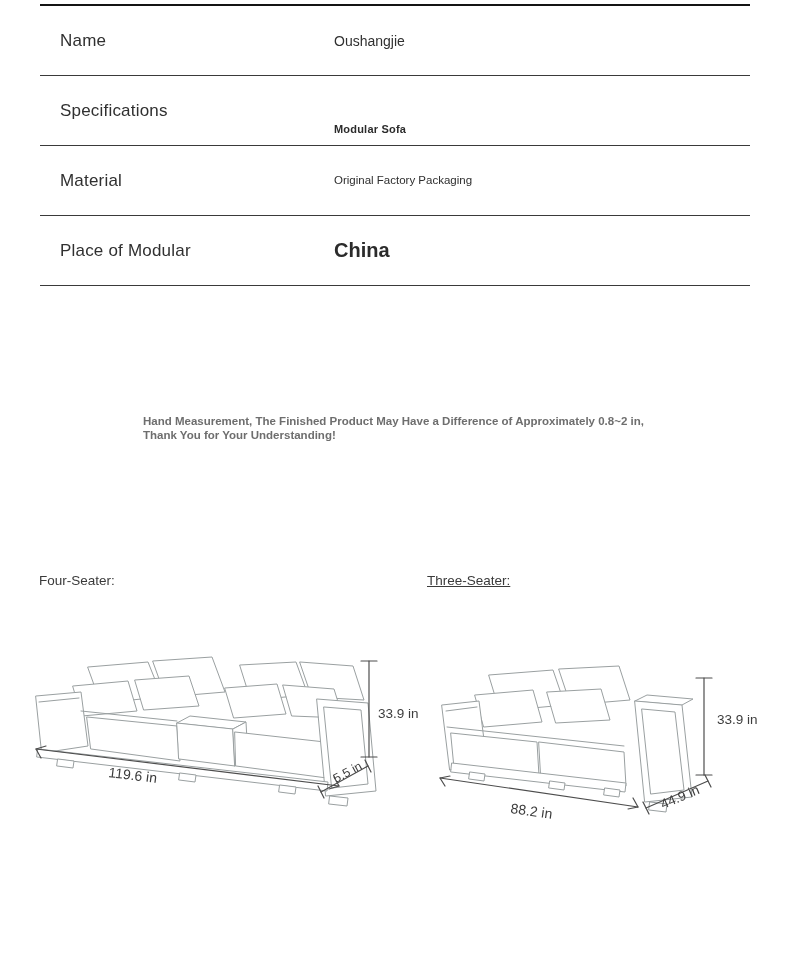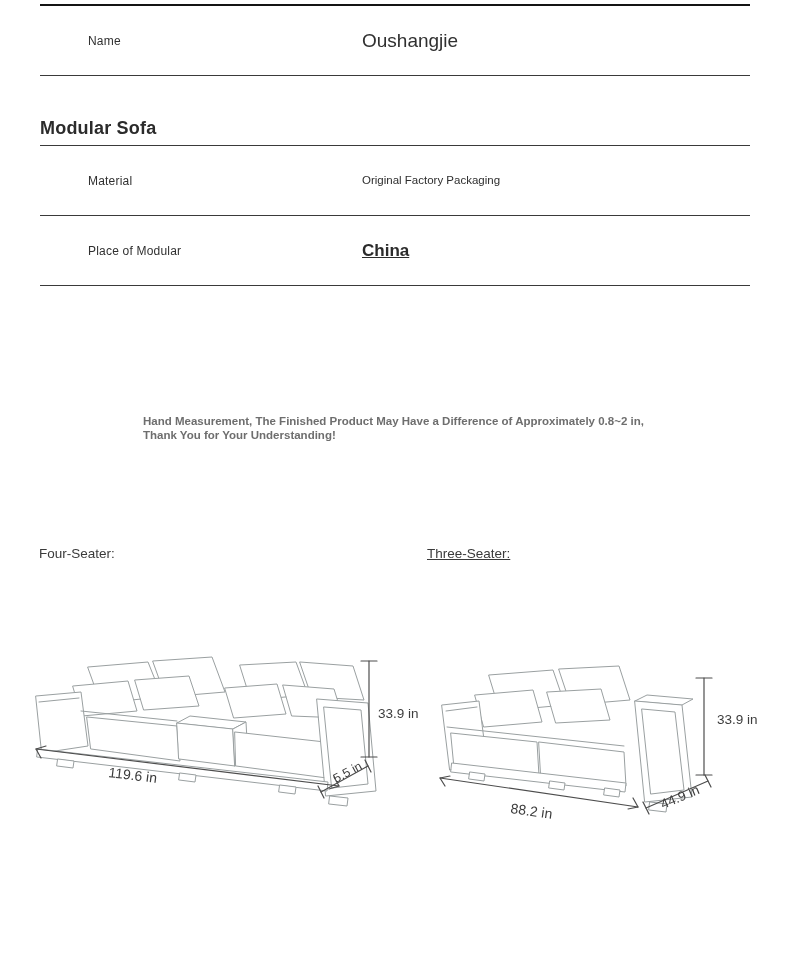--- a/index.html
+++ b/index.html
@@ -11,57 +11,58 @@
   
   .spec-table{
     position:absolute;left:40px;top:4px;width:710px;
     border-top:2px solid #141414;
   }
   .spec-row{
     height:69px;display:flex;align-items:center;
     border-bottom:1px solid #3a3a3a;
   }
   .spec-label{
-    margin-left:48px;width:274px;flex:none;
-    font-size:12px;font-weight:500;color:#303030;letter-spacing:.2px;
+    margin-left:20px;width:274px;flex:none;
+    font-size:17px;font-weight:500;color:#303030;letter-spacing:.2px;
   }
   .spec-value{color:#303030;}
-  .v-lg{font-size:19px;font-weight:500;text-align:center;}
-  .v-xl{font-size:18px;font-weight:600;color:#2b2b2b;letter-spacing:.2px;margin-top:36px;}
-  .v-md{font-size:17px;font-weight:600;color:#2b2b2b;text-decoration:underline;}
+  .v-lg{font-size:14px;font-weight:500;text-align:center;}
+  .v-xl{font-size:11px;font-weight:600;color:#2b2b2b;letter-spacing:.2px;margin-top:36px;}
+  .v-md{font-size:20px;font-weight:600;color:#2b2b2b;}
   .v-sm{font-size:11.5px;font-weight:500;color:#2e2e2e;line-height:1.07;white-space:pre-line;}
   
   .note{
     position:absolute;left:143px;top:415px;width:520px;
     font-size:11.5px;line-height:13.5px;color:#6e6e6e;font-weight:700;
     white-space:pre-line;
   }
   
   .diagram-title{
-    position:absolute;top:546px;font-size:13.5px;font-weight:500;color:#3a3a3a;
+    position:absolute;top:573px;font-size:13.5px;font-weight:500;color:#3a3a3a;
   }
   .dt-four{left:39px;}
   .dt-three{left:427px;text-decoration:underline;}
   svg{position:absolute;overflow:visible;}
   .svg-four{left:30px;top:645px;}
   .svg-three{left:425px;top:645px;}
   .sofa path,.sofa line{stroke:#9aa0a1;stroke-width:1;fill:#ffffff;stroke-linejoin:round;stroke-linecap:round;}
   .sofa line{fill:none;}
   .dims path,.dims line{stroke:#4d4d4d;stroke-width:1.2;fill:none;stroke-linecap:round;}
   .dim-text{font-family:"Liberation Sans",sans-serif;fill:#3d3d3d;}
 </style>
 </head>
 <body>
 
 <div class="spec-table">
   <div class="spec-row">
     <div class="spec-label">Name</div>
     <div class="spec-value v-lg">Oushangjie</div>
   </div>
   <div class="spec-row">
+    <div class="spec-label">Specifications</div>
     <div class="spec-value v-xl">Modular Sofa</div>
   </div>
   <div class="spec-row">
     <div class="spec-label">Material</div>
     <div class="spec-value v-sm">Original Factory Packaging</div>
   </div>
   <div class="spec-row">
     <div class="spec-label">Place of Modular</div>
     <div class="spec-value v-md">China</div>
   </div>

